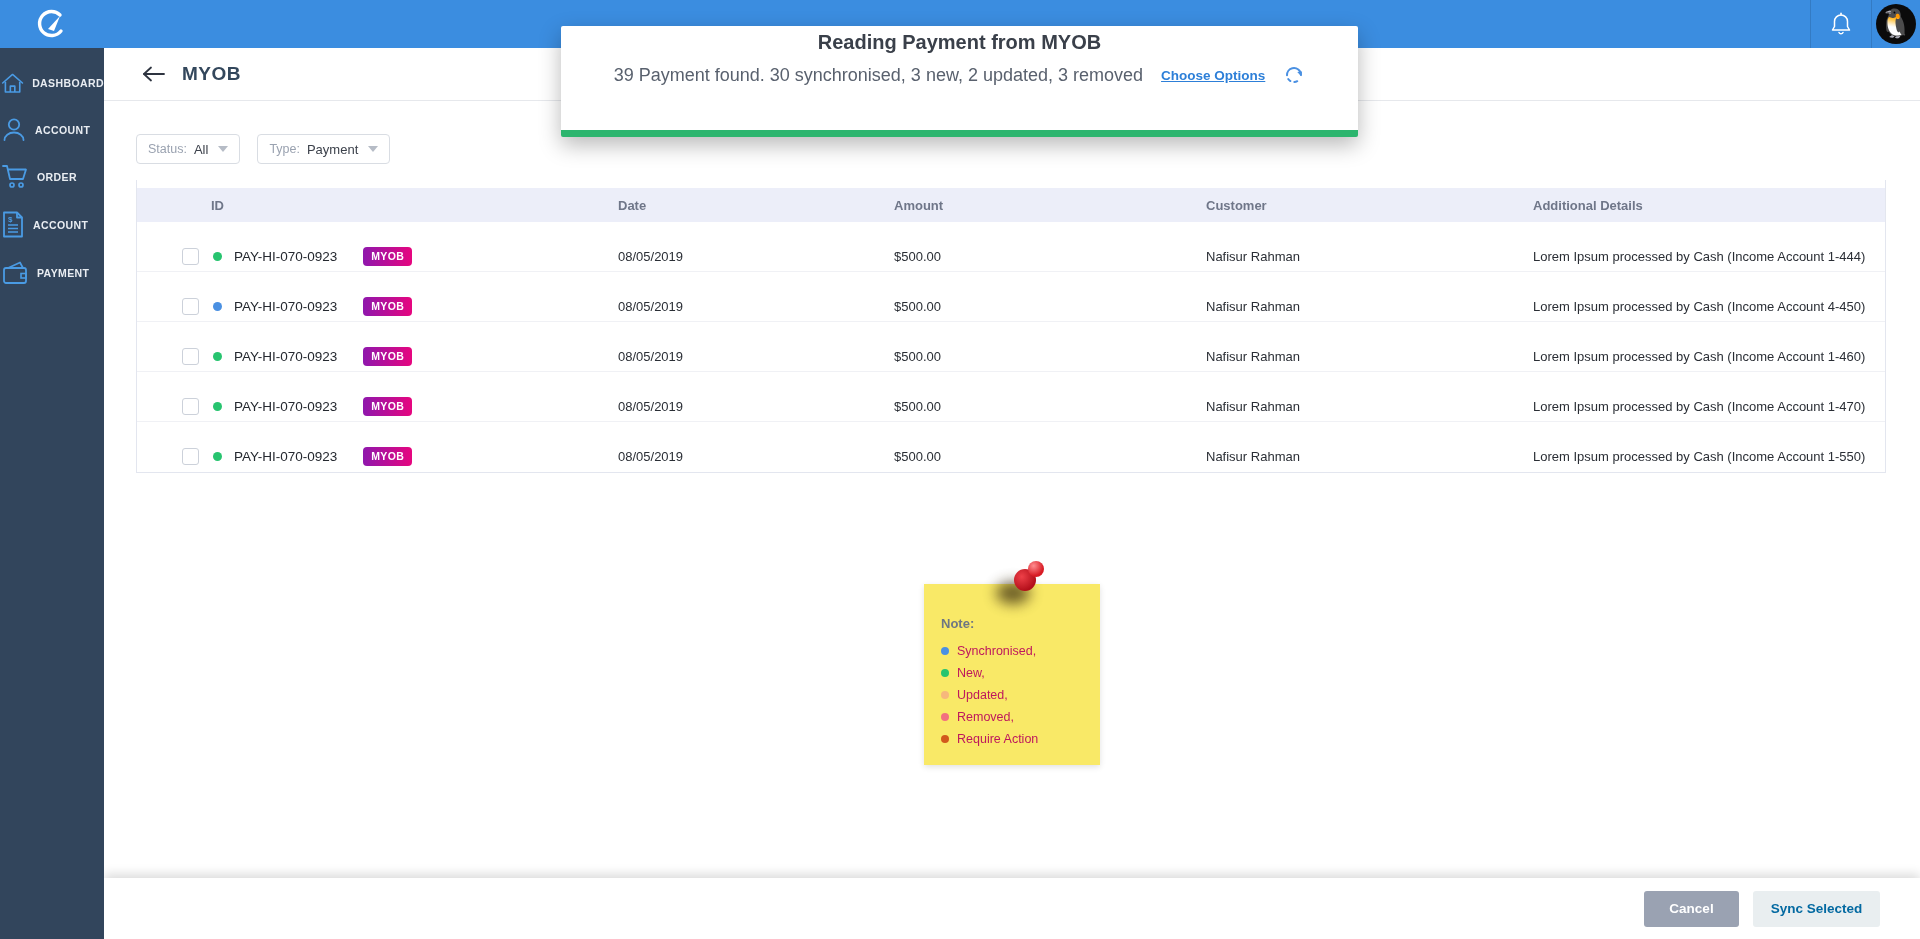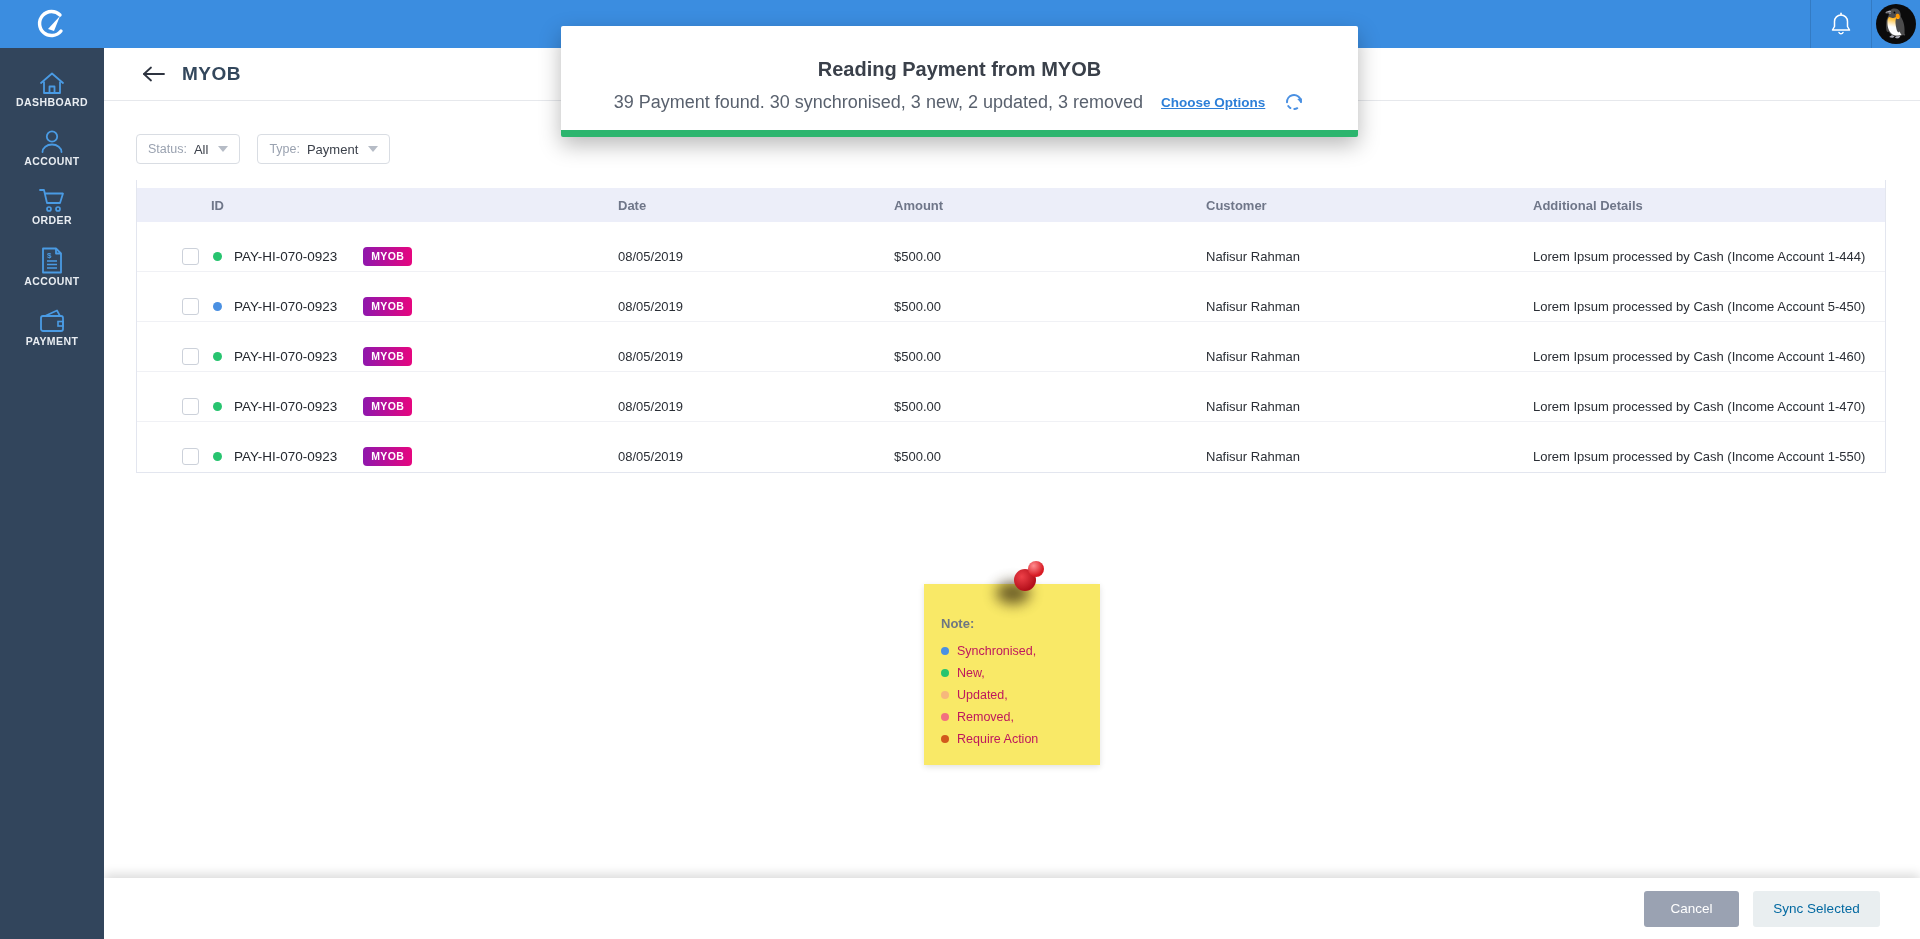--- a/index.html
+++ b/index.html
@@ -13,21 +13,21 @@
   .topbar-right { position:absolute; right:0; top:0; height:48px; display:flex; align-items:center; }
   .bell-section { width:62px; height:48px; display:flex; align-items:center; justify-content:center;
     border-left:1px solid rgba(0,0,0,.12); border-right:1px solid rgba(0,0,0,.12); cursor:pointer; }
   .avatar-section { width:48px; height:48px; display:flex; align-items:center; justify-content:center; }
   .avatar { width:40px; height:40px; border-radius:50%; background:#0b0b0b; display:flex; align-items:center;
     justify-content:center; font-size:28px; line-height:1; cursor:pointer; overflow:hidden; }
 
   
   .sidebar { position:absolute; left:0; top:48px; width:104px; height:891px; background:#32455c;
     display:flex; flex-direction:column; align-items:center; padding-top:22px; z-index:4; }
-  .side-item { width:100%; display:flex; flex-direction:column; align-items:center; 
+  .side-item { width:100%; display:flex; align-items:center; gap:7px;
     margin-bottom:20px; cursor:pointer; }
   .side-item svg { display:block; }
   .side-label { font-size:10.5px; font-weight:bold; color:#e9edf2; letter-spacing:.4px; }
   .side-spacer { flex:1; }
   .sidebar .bottom-group { margin-bottom:12px; width:100%; }
 
   
   .main { position:absolute; left:104px; top:48px; width:1816px; height:891px; background:#fff; }
   .page-header { position:absolute; left:0; top:0; width:100%; height:53px; background:#fff;
     border-bottom:1px solid #e6e8ec; display:flex; align-items:center; }
@@ -72,29 +72,29 @@
   .pin-base { position:absolute; left:90px; top:-15px; width:22px; height:22px; border-radius:50%;
     background:radial-gradient(circle at 35% 35%, #ee4048, #b30f1a 70%); }
   .pin-head { position:absolute; left:104px; top:-23px; width:16px; height:16px; border-radius:50%;
     background:radial-gradient(circle at 35% 30%, #ff8d90, #d81b24 65%); }
 
   
   .footer-bar { position:absolute; left:0; bottom:0; width:100%; height:61px; background:#fff;
     box-shadow:0 -4px 10px rgba(0,0,0,.14); display:flex; align-items:center; justify-content:flex-end;
     padding-right:40px; gap:14px; z-index:3; }
   .btn { height:36px; border:none; border-radius:3px; font-family:"Liberation Sans",sans-serif;
-    font-size:13.5px; font-weight:normal; cursor:pointer; }
+    font-size:13.5px; font-weight:bold; cursor:pointer; }
   .btn-cancel { width:95px; background:#9aa2b2; color:#fff; }
   .btn-sync { width:127px; background:#e9eef0; color:#0369a1; }
 
   
   .toast { position:absolute; left:561px; top:26px; width:797px; height:111px; background:#fff;
     border-bottom:7px solid #2cb56e; border-radius:2px; box-shadow:0 8px 22px rgba(0,0,0,.28);
     z-index:10; text-align:center; }
-  .toast-title { margin-top:32px; font-size:20px; font-weight:bold; color:#3a404a; }
+  .toast-title { margin-top:5px; font-size:20px; font-weight:bold; color:#3a404a; }
   .toast-row { margin-top:10px; display:flex; align-items:center; justify-content:center; gap:18px; }
   .toast-summary { font-size:18px; color:#59616e; }
   .toast-link { font-size:13.5px; font-weight:bold; color:#2d7fd8; text-decoration:underline; cursor:pointer; }
   .toast-refresh { cursor:pointer; display:flex; align-items:center; }
 </style>
 </head>
 <body>
 
 <div class="app">
 
@@ -224,21 +224,21 @@
   <div class="trow">
     <div class="cell c1">
       <span class="checkbox"></span>
       <span class="status-dot" style="background: rgb(74, 144, 226);"></span>
       <span class="row-id">PAY-HI-070-0923</span>
       <span class="badge" style="background: linear-gradient(90deg, rgb(143, 23, 173), rgb(230, 6, 127));">MYOB</span>
     </div>
     <div class="cell">08/05/2019</div>
     <div class="cell">$500.00</div>
     <div class="cell">Nafisur Rahman</div>
-    <div class="cell">Lorem Ipsum processed by Cash (Income Account 5-450)</div>
+    <div class="cell">Lorem Ipsum processed by Cash (Income Account 4-450)</div>
   </div>
 
   <div class="trow">
     <div class="cell c1">
       <span class="checkbox"></span>
       <span class="status-dot" style="background: rgb(39, 196, 111);"></span>
       <span class="row-id">PAY-HI-070-0923</span>
       <span class="badge" style="background: linear-gradient(90deg, rgb(143, 23, 173), rgb(230, 6, 127));">MYOB</span>
     </div>
     <div class="cell">08/05/2019</div>

